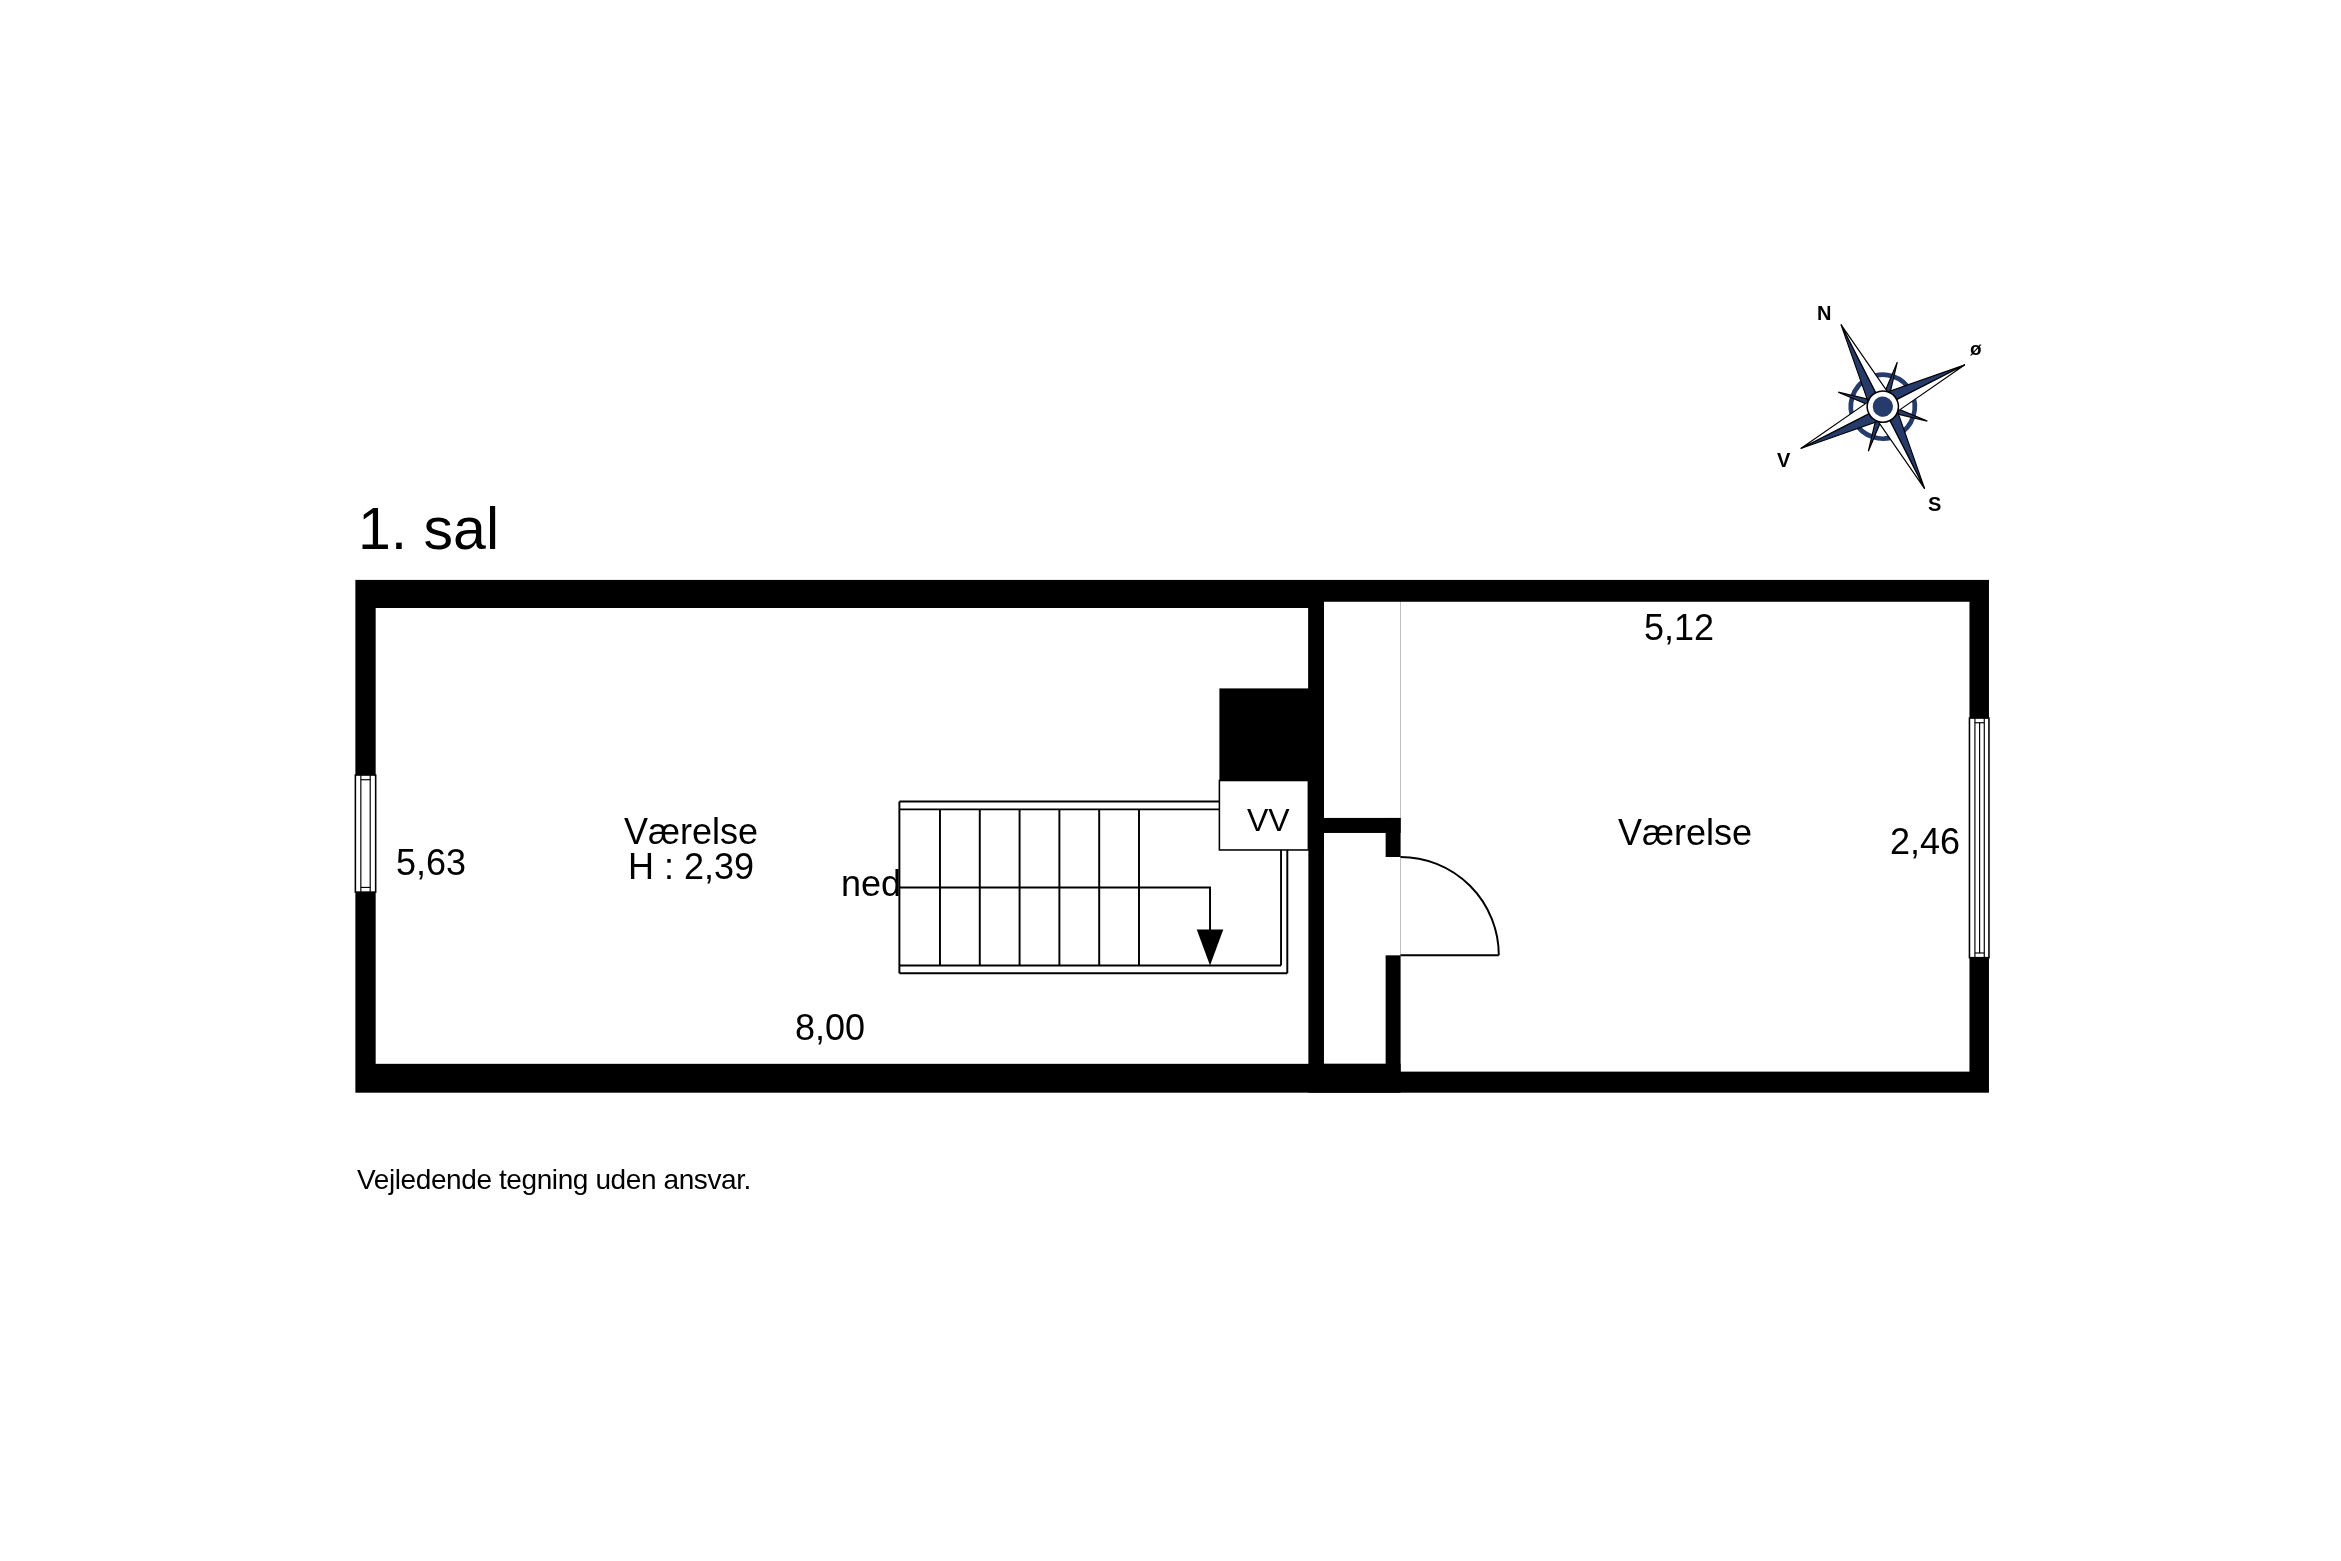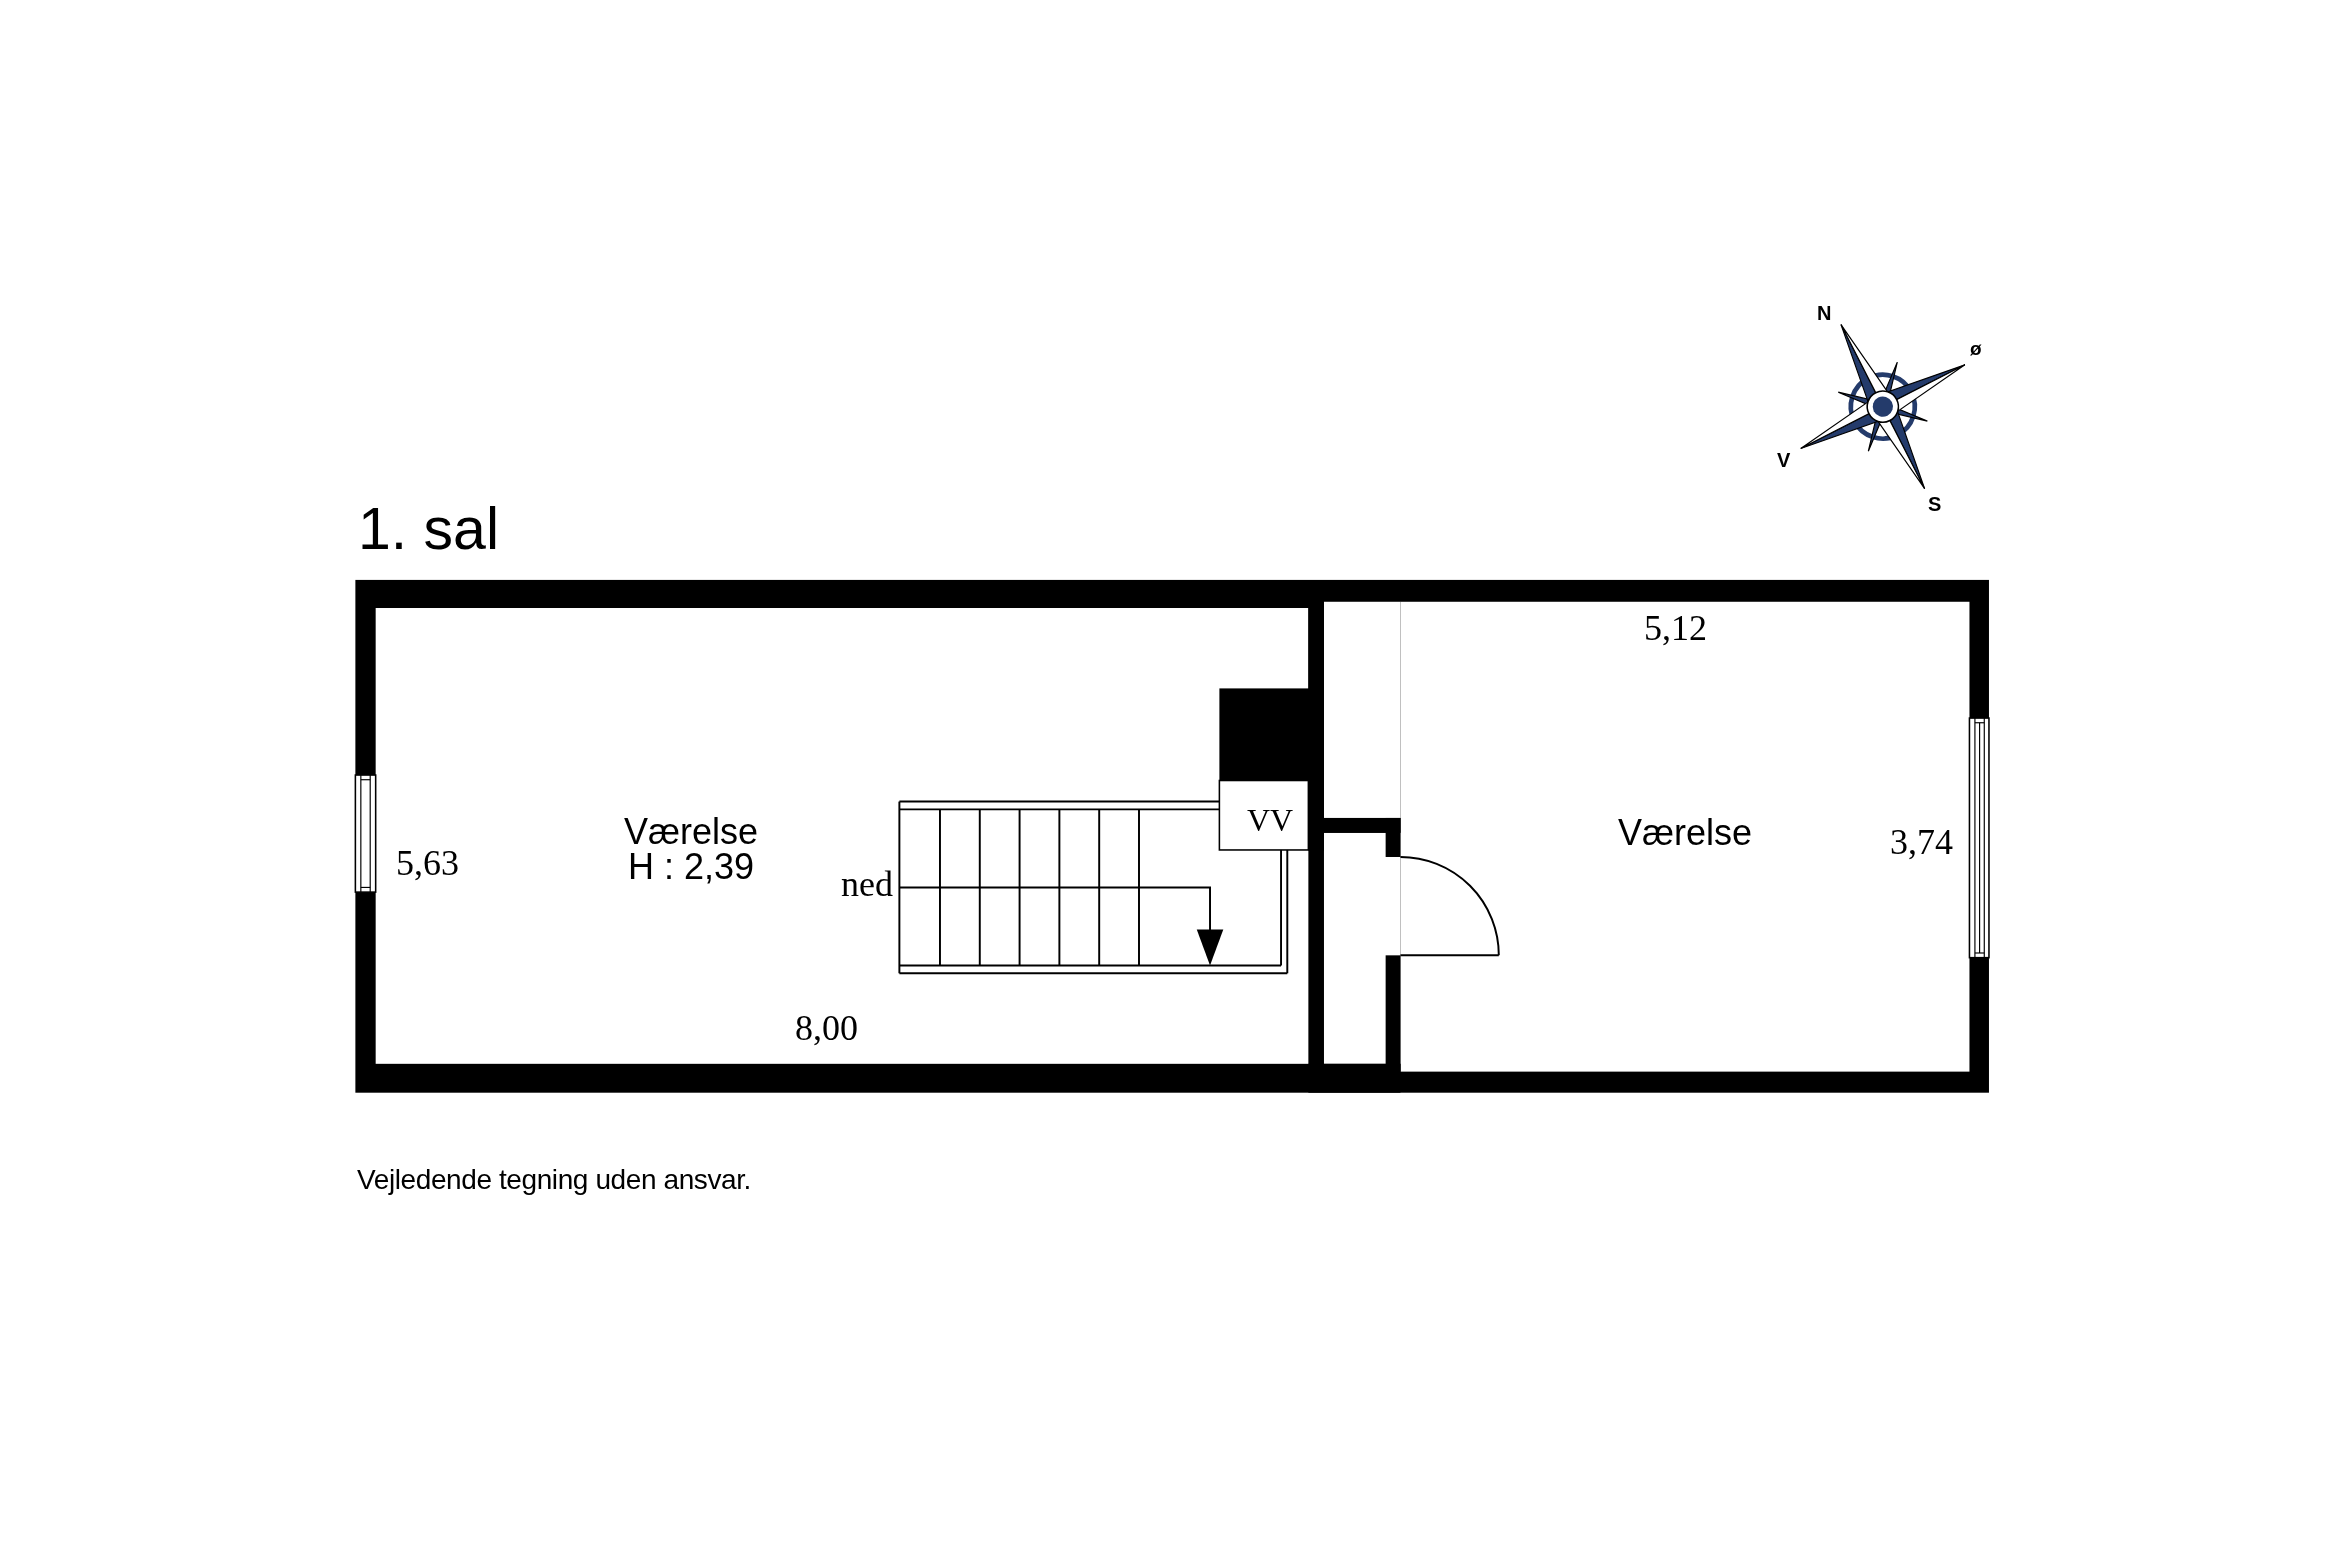--- a/index.html
+++ b/index.html
@@ -1,21 +1,21 @@
 <!DOCTYPE html>
 <html style="font-size:12.5px"><head>
 <meta charset="utf-8">
 <style>
   html, body { margin:0; padding:0; background:#ffffff; }
   body { width:2342px; height:1561px; position:relative; overflow:hidden; font-family:"Liberation Sans", sans-serif; color:#000; }
   .lbl { position:absolute; white-space:nowrap; line-height:1; font-family:"Liberation Sans", sans-serif; color:#000; }
   #plan { position:absolute; left:0; top:0; }
   .title { left:358px; top:500px; font-size:59px; }
   .disclaimer { left:357px; top:1166px; font-size:28px; letter-spacing:-0.4px; }
-  .dim { font-size:36px;font-family:Liberation Serif, serif; }
+  .dim { font-size:36px; }
   .room { font-size:36px; text-align:center; }
 </style>
 </head>
 <body>
 
 <svg id="plan" width="2342" height="1561" viewBox="0 0 3000 2000" xmlns="http://www.w3.org/2000/svg">
 
   <g>
     <rect x="455" y="743" width="2093" height="657" fill="#000"></rect>
 
@@ -107,21 +107,21 @@
 
 <div class="lbl dim" style="left:396px; top:845px;">5,63</div>
 <div class="lbl room" style="left:617px; top:814px; width:148px;">Værelse</div>
 <div class="lbl room" style="left:617px; top:849px; width:148px;text-align:center;">H : 2,39</div>
 <div class="lbl dim" style="left:821px; top:866px;margin-left:20px;">ned</div>
 <div class="lbl dim" style="left:795px; top:1010px;">8,00</div>
 <div class="lbl dim" style="left:1247px; top:804px; font-size:32px;">VV</div>
 
 <div class="lbl dim" style="left:1644px; top:610px;">5,12</div>
 <div class="lbl room" style="left:1611px; top:815px; width:148px;">Værelse</div>
-<div class="lbl dim" style="left:1890px; top:824px;">3,74</div>
+<div class="lbl dim" style="left:1890px; top:824px;">2,46</div>
 
 <div class="lbl" style="left:1817px; top:303px; font-size:20px; font-weight:bold;">N</div>
 <div class="lbl" style="left:1970px; top:339px; font-size:19px; font-weight:bold;">ø</div>
 <div class="lbl" style="left:1777px; top:450px; font-size:20px; font-weight:bold;">V</div>
 <div class="lbl" style="left:1928px; top:494px; font-size:20px; font-weight:bold;">S</div>
 
 <div class="lbl disclaimer">Vejledende tegning uden ansvar.</div>
 
 
 </body></html>

